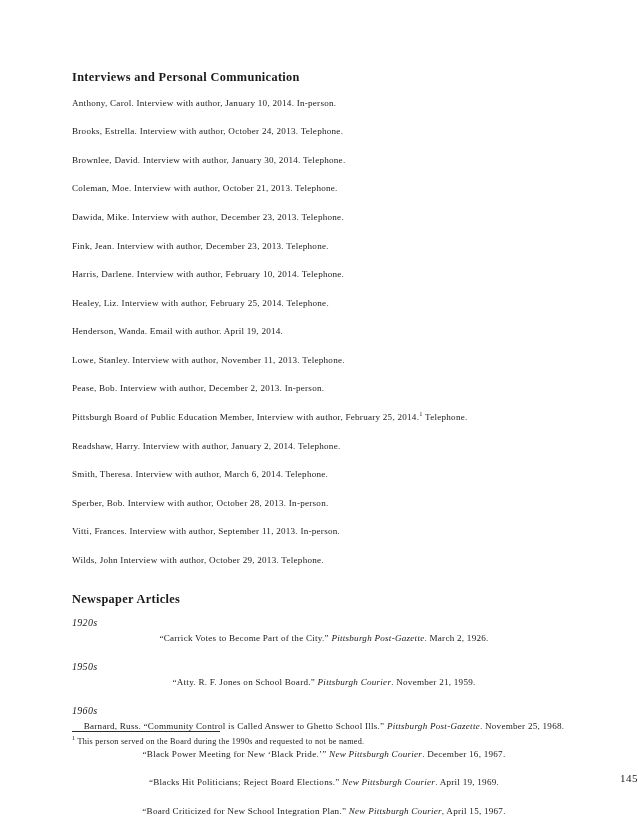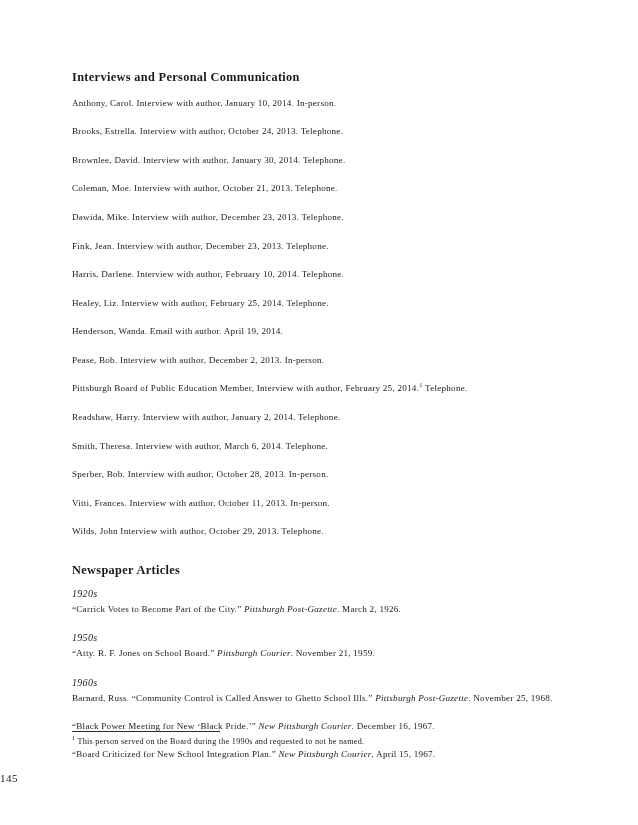--- a/index.html
+++ b/index.html
@@ -49,20 +49,21 @@
     line-height: 1.2;
   }
   .decade.spaced {
     margin-top: 16px;
   }
   .article {
     font-size: 9.1px;
     line-height: 1.45;
     letter-spacing: 0.25px;
     margin: 0 0 15px 0;
+    text-align: center;
   }
   .article.tight {
     margin-bottom: 8px;
   }
   .art-title {
     font-style: normal;
   }
   .src {
     font-style: italic;
   }
@@ -92,65 +93,68 @@
   .footnote-text sup {
     font-size: 6px;
     vertical-align: super;
     line-height: 0;
   }
   .page-number {
     position: absolute;
     left: 0;
     right: 0;
     top: 772px;
-    text-align: left;
+    text-align: right;
     font-size: 11px;
     letter-spacing: 0.5px;
+    padding-left: 27px;
   }
 </style>
 </head>
 <body>
 
 <div class="page">
 
   <h2 class="section-heading">Interviews and Personal Communication</h2>
 
   <p class="entry">Anthony, Carol. Interview with author, January 10, 2014. In-person.</p>
   <p class="entry">Brooks, Estrella. Interview with author, October 24, 2013. Telephone.</p>
   <p class="entry">Brownlee, David. Interview with author, January 30, 2014. Telephone.</p>
   <p class="entry">Coleman, Moe. Interview with author, October 21, 2013. Telephone.</p>
   <p class="entry">Dawida, Mike. Interview with author, December 23, 2013. Telephone.</p>
   <p class="entry">Fink, Jean. Interview with author, December 23, 2013. Telephone.</p>
   <p class="entry">Harris, Darlene. Interview with author, February 10, 2014. Telephone.</p>
   <p class="entry">Healey, Liz. Interview with author, February 25, 2014. Telephone.</p>
   <p class="entry">Henderson, Wanda. Email with author. April 19, 2014.</p>
+  <p class="entry">Lowe, Stanley. Interview with author, November 11, 2013. Telephone.</p>
   <p class="entry">Pease, Bob. Interview with author, December 2, 2013. In-person.</p>
 
   <p class="entry"><span>Pittsburgh Board of Public Education Member, Interview with author, February 25, 2014.</span><sup class="fn-marker">1</sup><span> Telephone.</span></p>
 
   <p class="entry">Readshaw, Harry. Interview with author, January 2, 2014. Telephone.</p>
   <p class="entry">Smith, Theresa. Interview with author, March 6, 2014. Telephone.</p>
   <p class="entry">Sperber, Bob. Interview with author, October 28, 2013. In-person.</p>
-  <p class="entry">Vitti, Frances. Interview with author, October 11, 2013. In-person.</p>
+  <p class="entry">Vitti, Frances. Interview with author, September 11, 2013. In-person.</p>
   <p class="entry">Wilds, John Interview with author, October 29, 2013. Telephone.</p>
 
   <h2 class="section-heading second">Newspaper Articles</h2>
 
   <p class="decade">1920s</p>
   <p class="article"><span class="art-title">“Carrick Votes to Become Part of the City.” </span><span class="src">Pittsburgh Post-Gazette</span><span>. March 2, 1926.</span></p>
 
   <p class="decade spaced">1950s</p>
   <p class="article"><span class="art-title">“Atty. R. F. Jones on School Board.” </span><span class="src">Pittsburgh Courier</span><span>. November 21, 1959.</span></p>
 
   <p class="decade spaced">1960s</p>
 
   <p class="article hanging"><span class="art-title">Barnard, Russ. “Community Control is Called Answer to Ghetto School Ills.” </span><span class="src">Pittsburgh Post-Gazette</span><span>. November 25, 1968.</span></p>
 
   <p class="article"><span class="art-title">“Black Power Meeting for New ‘Black Pride.’” </span><span class="src">New Pittsburgh Courier</span><span>. December 16, 1967.</span></p>
 
+  <p class="article"><span class="art-title">“Blacks Hit Politicians; Reject Board Elections.” </span><span class="src">New Pittsburgh Courier</span><span>. April 19, 1969.</span></p>
 
   <p class="article tight"><span class="art-title">“Board Criticized for New School Integration Plan.” </span><span class="src">New Pittsburgh Courier</span><span>, April 15, 1967.</span></p>
 
   <div class="footnote-area">
     <div class="footnote-rule"></div>
     <p class="footnote-text"><sup>1</sup><span> This person served on the Board during the 1990s and requested to not be named.</span></p>
   </div>
 
   <div class="page-number">145</div>
 

